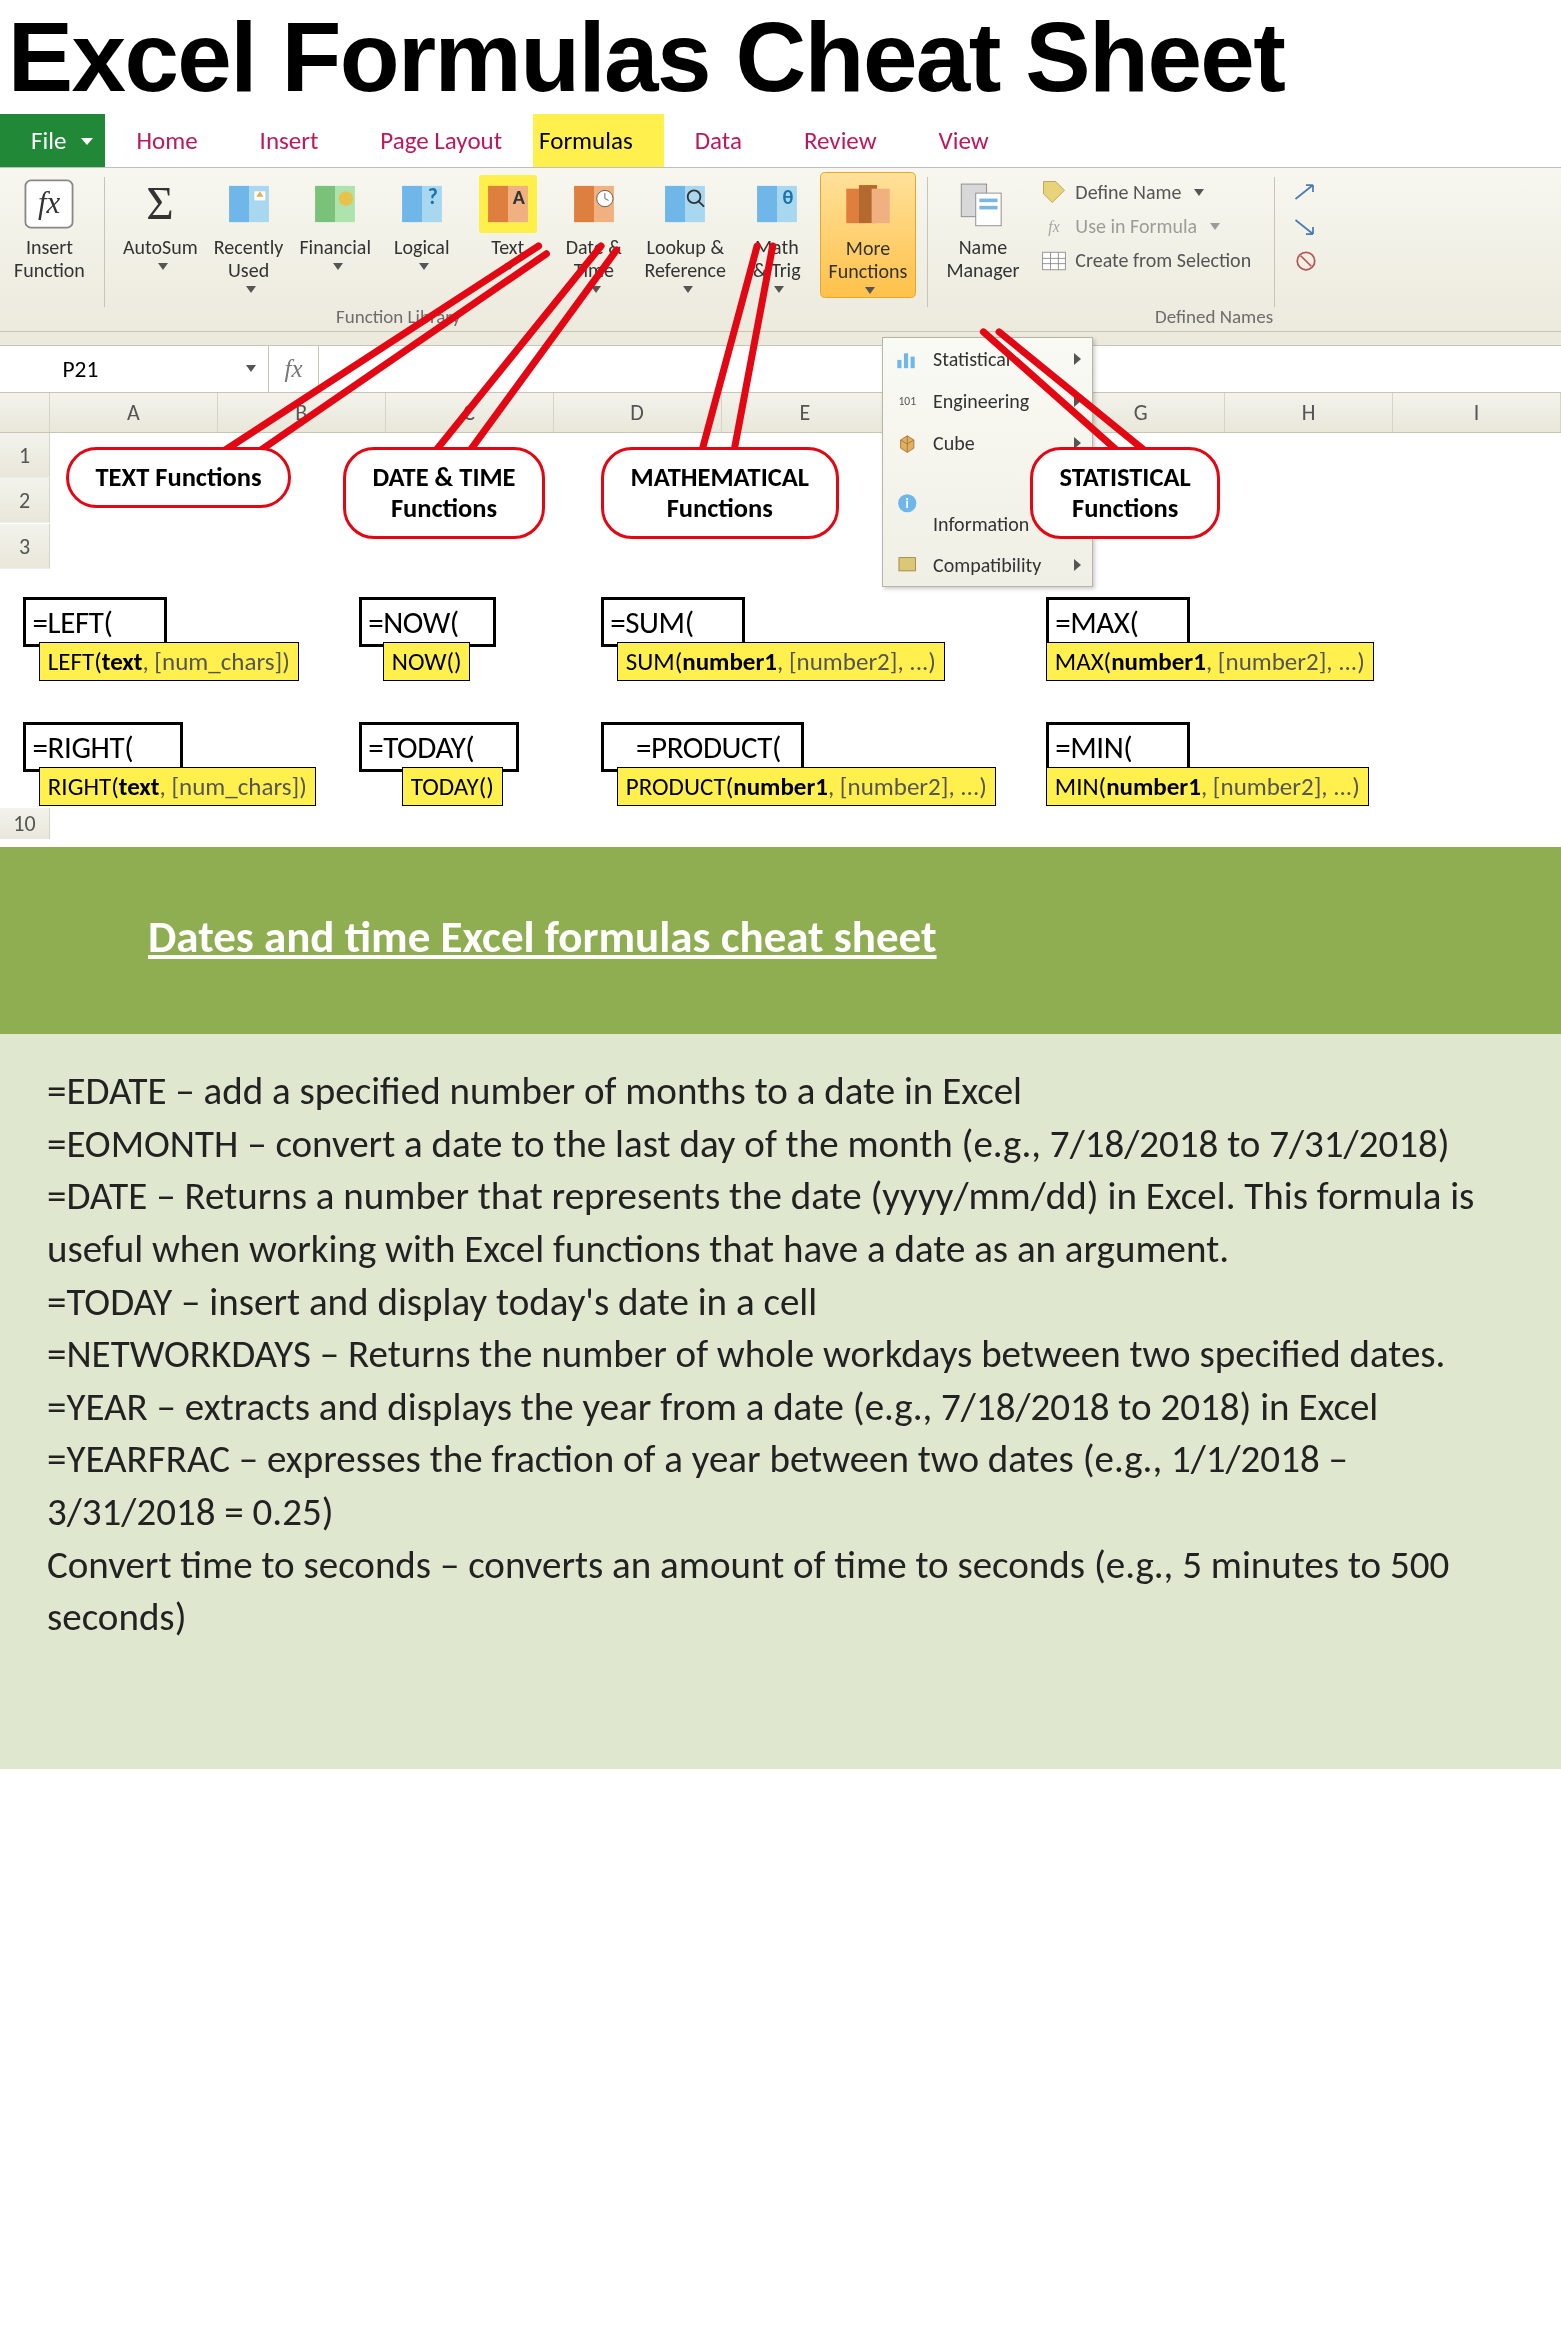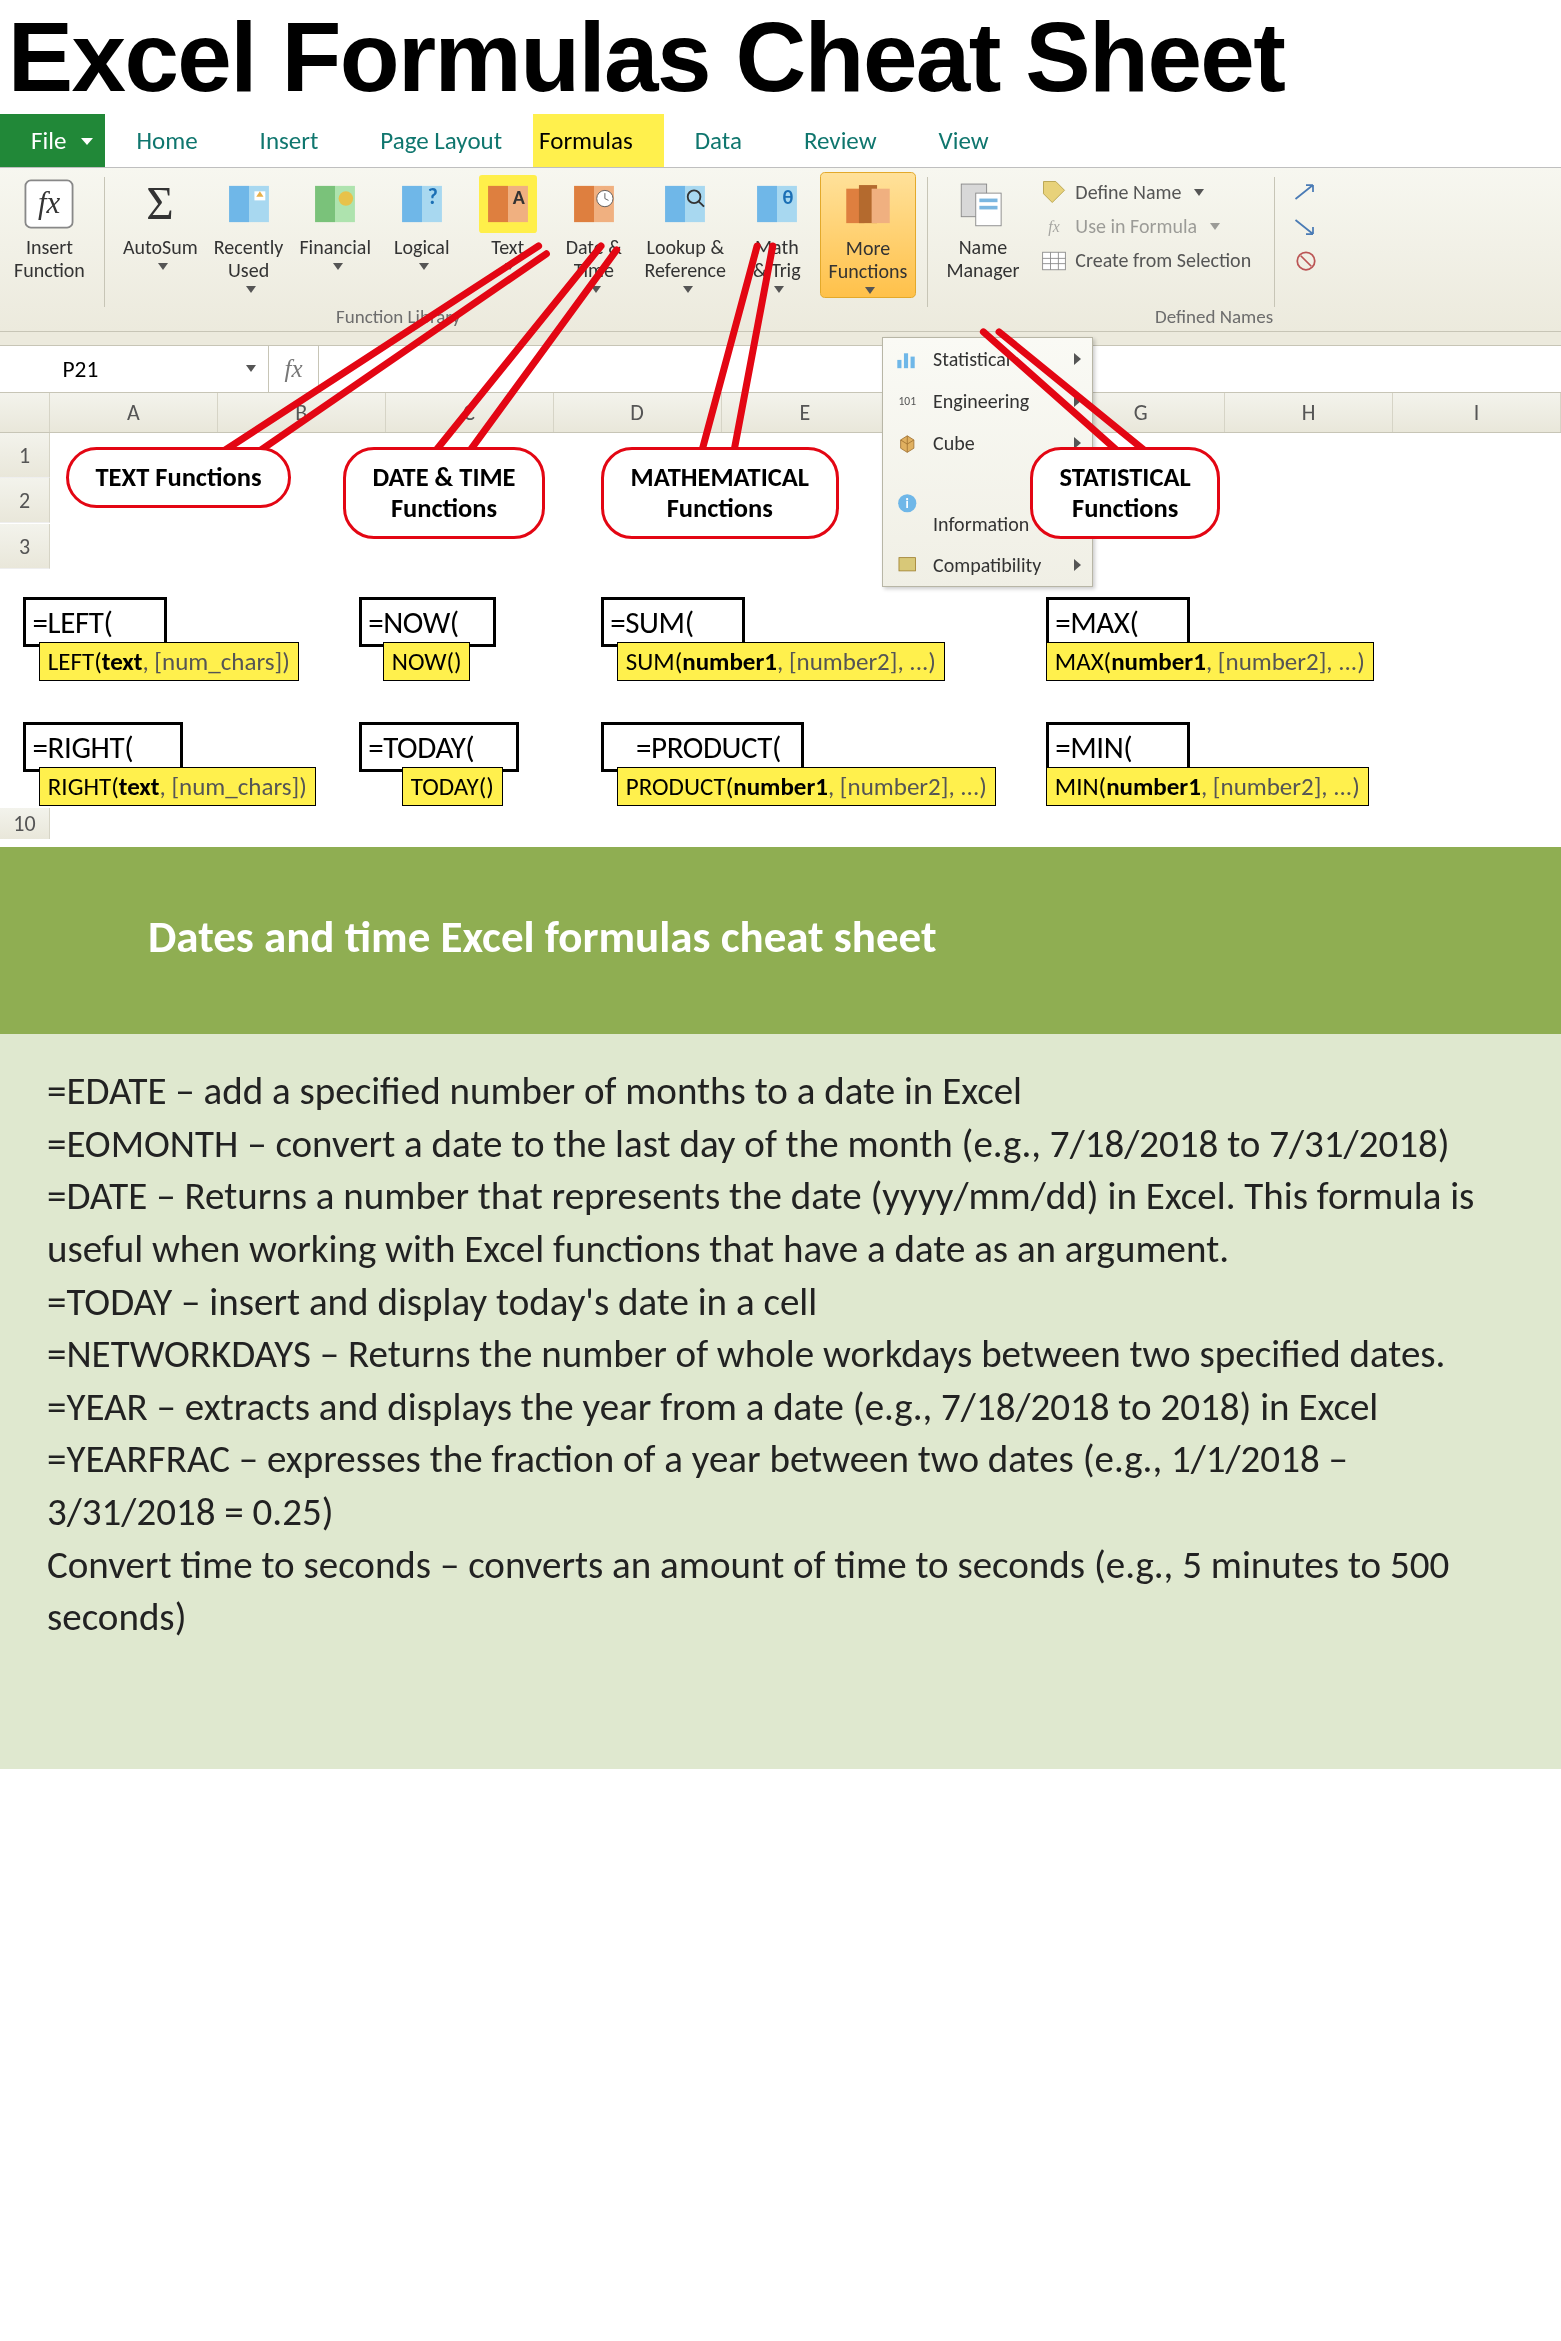--- a/index.html
+++ b/index.html
@@ -25,21 +25,21 @@
     display: flex;
     align-items: flex-end;
     gap: 0;
     padding-left: 0;
     font-size: 25px;
     background: #fff;
     border-bottom: 1.6px solid #bfbfbf;
   }
   .tab {
     padding: 11px 31px 11px 31px;
-    color: #0f766e;
+    color: #be185d;
   }
   .tab.file {
     background: #218838;
     color: #fff;
     position: relative;
     padding: 11px 39px 11px 31px;
   }
   .tab.file::after {
     content: "";
     position: absolute; right: 12.5px; top: 50%; transform: translateY(-30%);
@@ -262,20 +262,21 @@
     height: 31px; line-height: 31px;
   }
 
   
   .green-header {
     background: #8fae52;
     color: #fff;
     font-size: 45px;
     font-weight: 600;
     padding: 62px 31px 70px 148px;
+    text-decoration: underline;
   }
   .green-body {
     background: #dfe8cf;
     color: #222;
     font-size: 39px;
     line-height: 1.35;
     padding: 31px 47px 125px 47px;
     font-family: Calibri, "Segoe UI", sans-serif;
   }
   .green-body p { margin: 0; }

